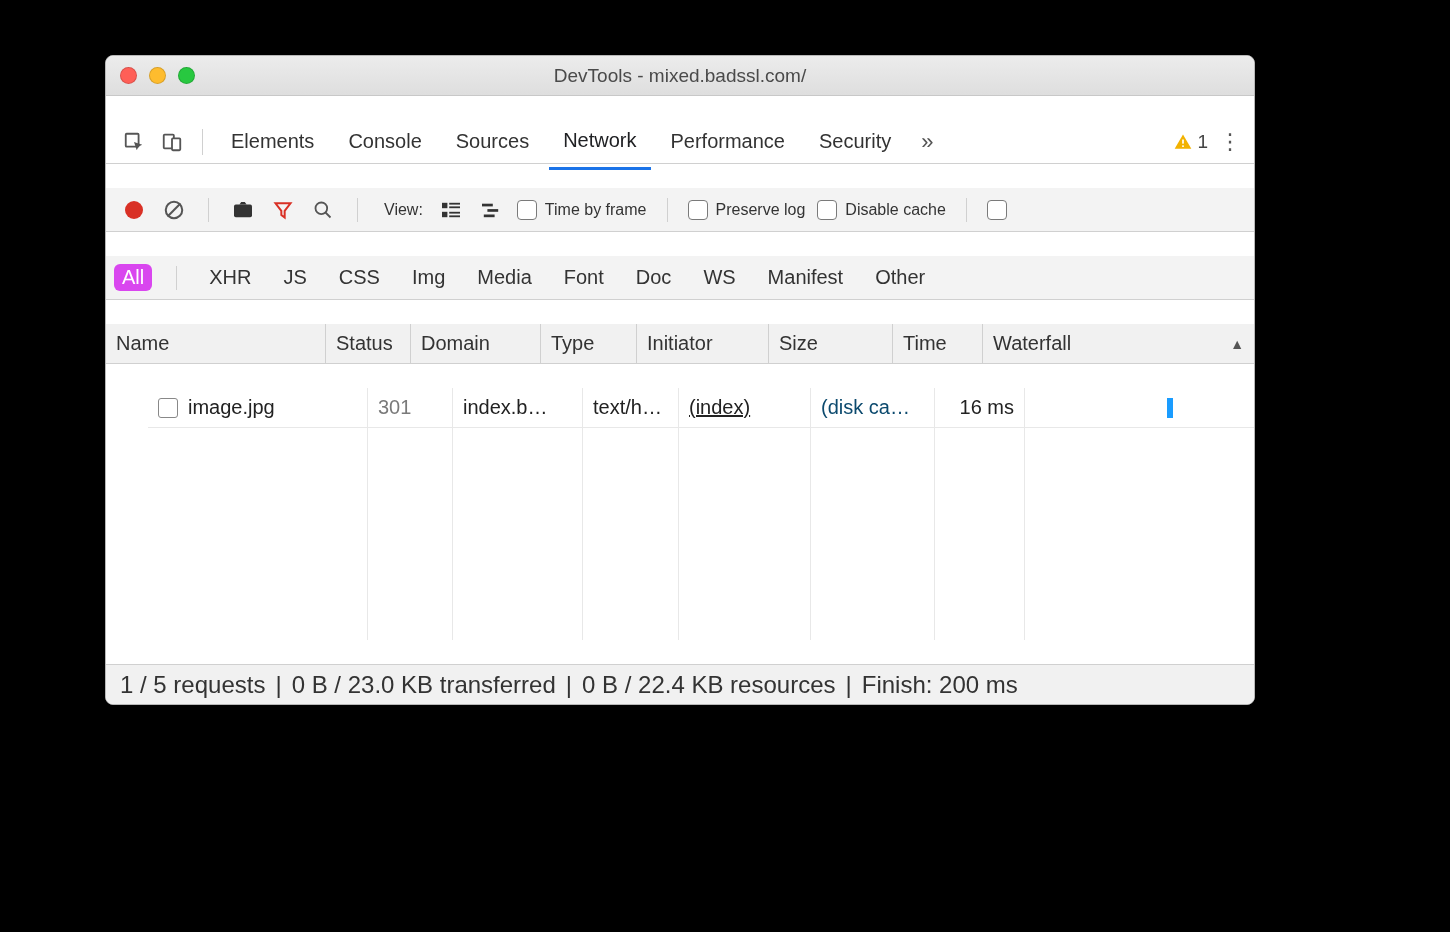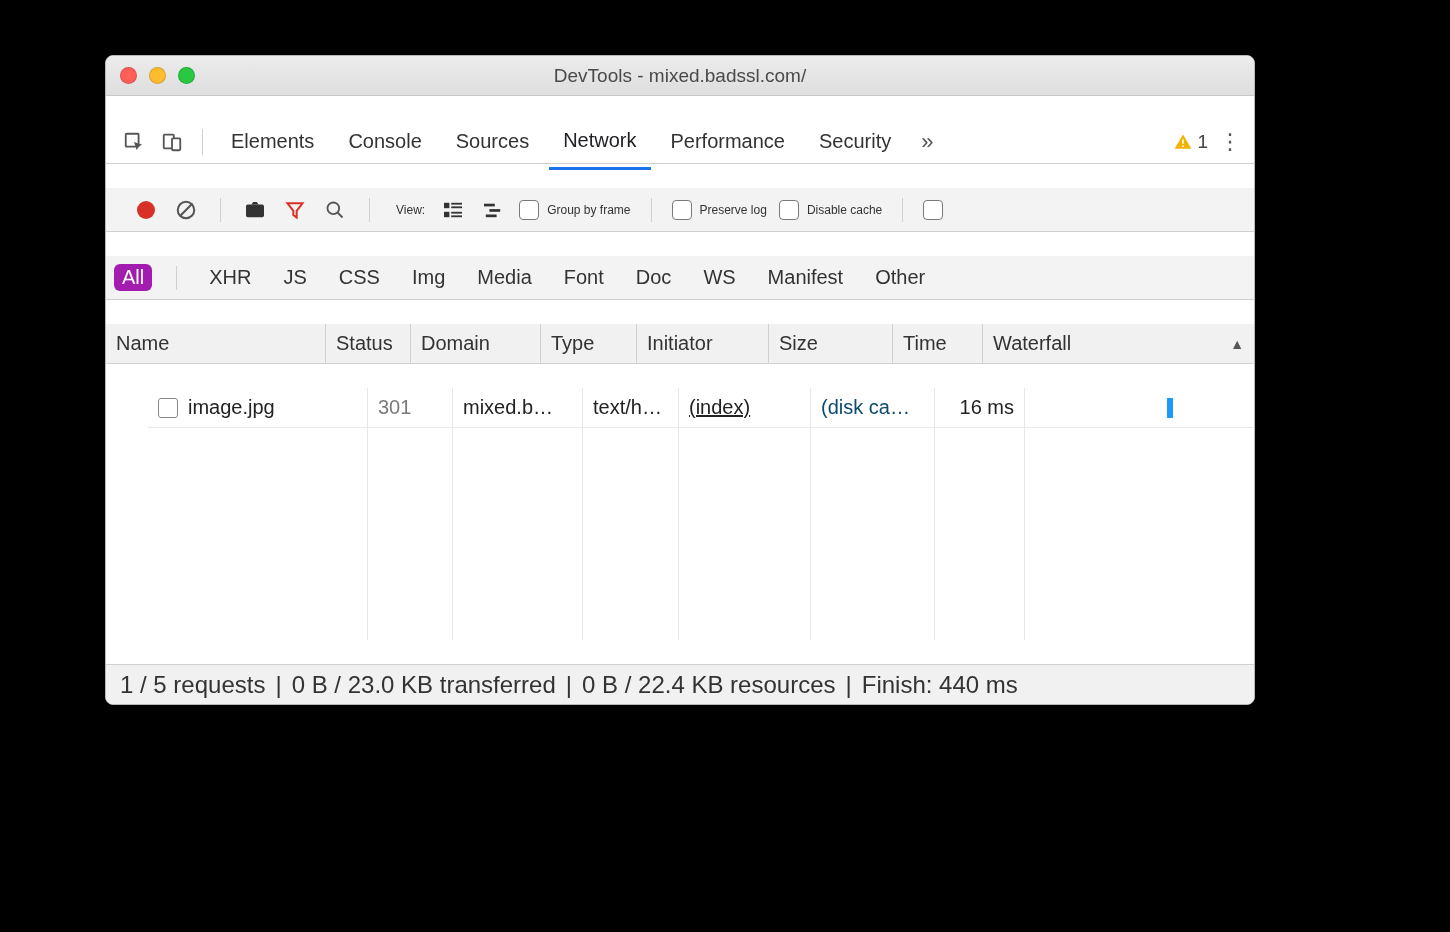--- a/index.html
+++ b/index.html
@@ -52,23 +52,23 @@
   .warnbadge { display: flex; align-items: center; gap: 4px; font-size: 19px; color: #444; }
   .warnicon { color: #e8a500; }
 
   
   .toolbar {
     height: 44px;
     background: #f3f3f3;
     border-bottom: 1px solid #d0d0d0;
     display: flex;
     align-items: center;
-    padding: 0 26px;
+    padding: 0 14px;
     gap: 12px;
-    font-size: 12px;
+    font-size: 16px;
     color: #333;
   }
   .toolbar .vsep { height: 24px; }
   .toolbar .iconbtn { width: 28px; height: 28px; }
   .cb { display: flex; align-items: center; gap: 8px; cursor: pointer; }
   .cbbox { width: 20px; height: 20px; border: 1.5px solid #7a7a7a; border-radius: 4px; background: #fff; }
   .viewlbl { margin-left: 6px; margin-right: 2px; }
 
   
   .filterrow {
@@ -97,21 +97,21 @@
     background: #f3f3f3;
     display: flex;
     align-items: center;
     padding: 0 8px;
     gap: 16px;
     font-size: 20px;
     color: #333;
     border-bottom: 1px solid #d0d0d0;
   }
   .tfbtn { padding: 2px 8px; border-radius: 6px; cursor: pointer; }
-  .tfbtn.active { background: #a21caf; color: #fff; }
+  .tfbtn.active { background: #d946ef; color: #fff; }
   .typefilters .vsep { height: 24px; }
 
   
   .theadrow {
     height: 40px;
     display: flex;
     border-bottom: 1px solid #d0d0d0;
     font-size: 20px;
     color: #333;
     background: #f1f1f1;
@@ -252,21 +252,21 @@
     </div>
     <div class="iconbtn">
       <svg width="22" height="18" viewBox="0 0 24 20" fill="#333">
           <rect x="2" y="3" width="12" height="3"></rect>
           <rect x="8" y="9" width="12" height="3"></rect>
           <rect x="4" y="15" width="12" height="3"></rect>
         </svg>
     </div>
     <div class="cb">
       <div class="cbbox"></div>
-      <span>Group by frame</span>
+      <span>Time by frame</span>
     </div>
     <div class="vsep"></div>
     <div class="cb">
       <div class="cbbox"></div>
       <span>Preserve log</span>
     </div>
     <div class="cb">
       <div class="cbbox"></div>
       <span>Disable cache</span>
     </div>
@@ -306,21 +306,21 @@
     </div>
   </div>
 
   <div class="tbody">
     <div class="trow">
       <div class="td col-name">
         <div class="rowcb"></div>
         <span>image.jpg</span>
       </div>
       <div class="td col-status td-status">301</div>
-      <div class="td col-domain">mixed.b…</div>
+      <div class="td col-domain">index.b…</div>
       <div class="td col-type">text/h…</div>
       <div class="td col-initiator">
         <span class="initiator">(index)</span>
       </div>
       <div class="td col-size td-size">(disk ca…</div>
       <div class="td col-time" style="justify-content:flex-end;">16 ms</div>
       <div class="td col-waterfall waterfall">
         <div class="wfbar" id="wfbar0" style="left: 62%; width: 2.5%;"></div>
       </div>
     </div>
@@ -336,16 +336,16 @@
     </div>
   </div>
 
   <div class="statusbar">
     <span>1 / 5 requests</span>
     <span class="sepbar">|</span>
     <span>0 B / 23.0 KB transferred</span>
     <span class="sepbar">|</span>
     <span>0 B / 22.4 KB resources</span>
     <span class="sepbar">|</span>
-    <span>Finish: 440 ms</span>
+    <span>Finish: 200 ms</span>
   </div>
 
 </div>
 
 </body></html>

